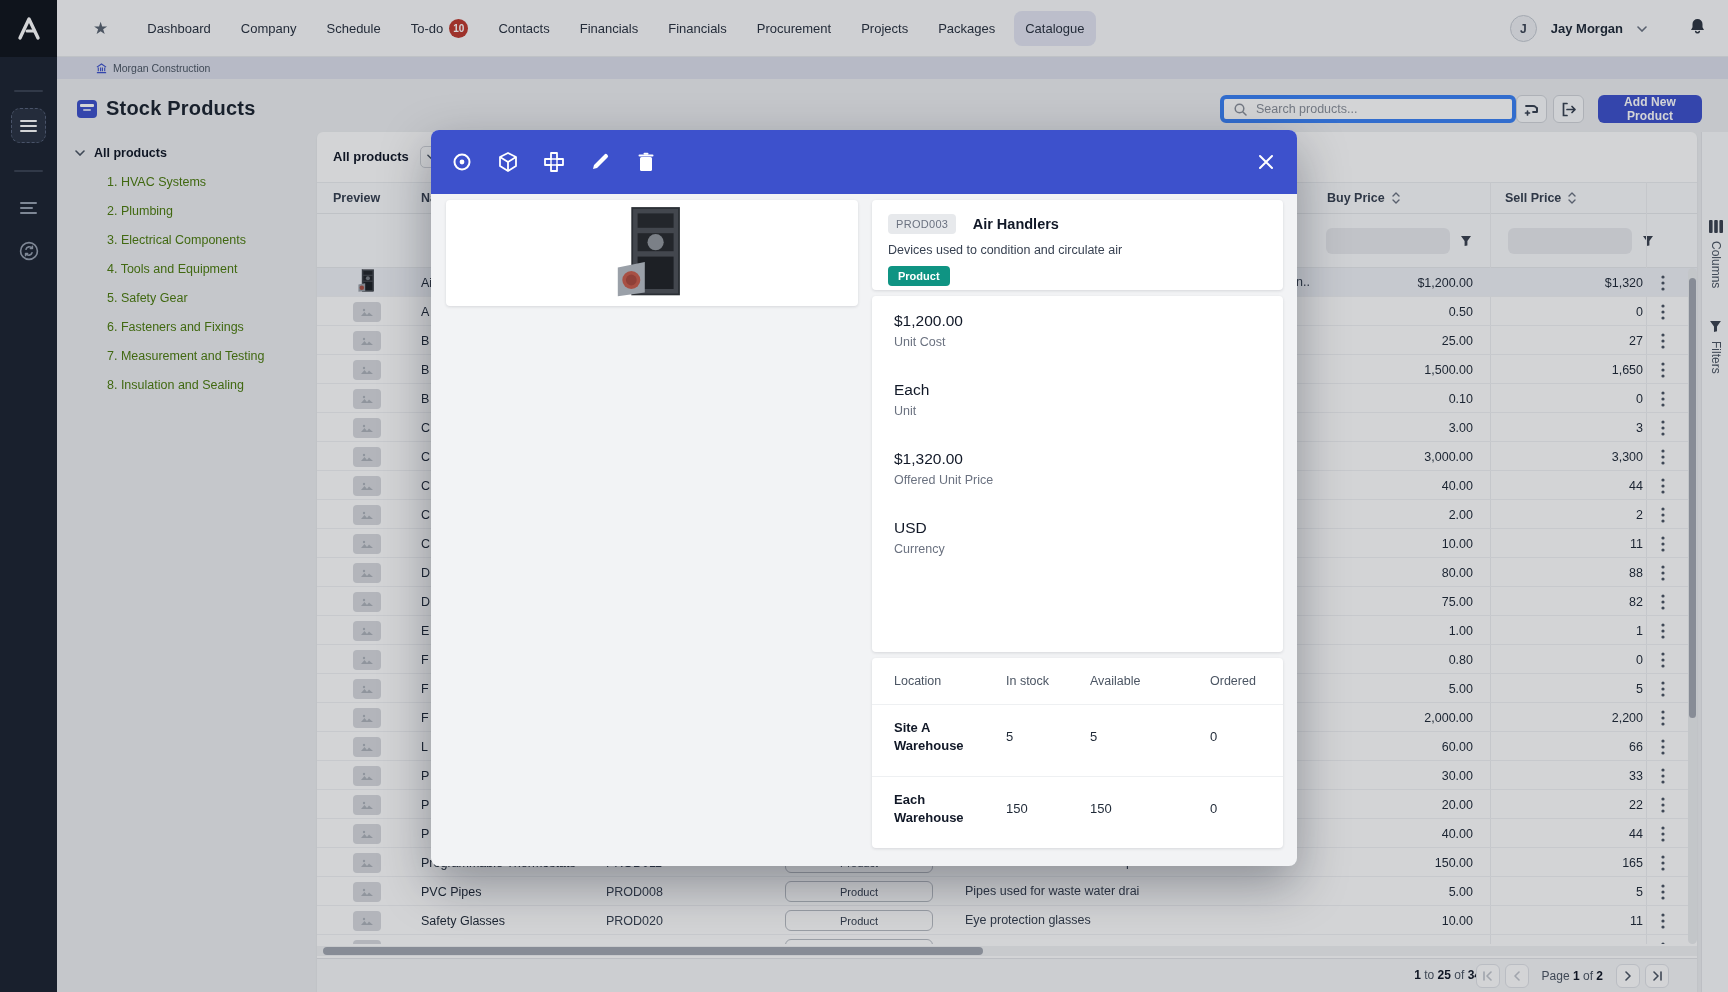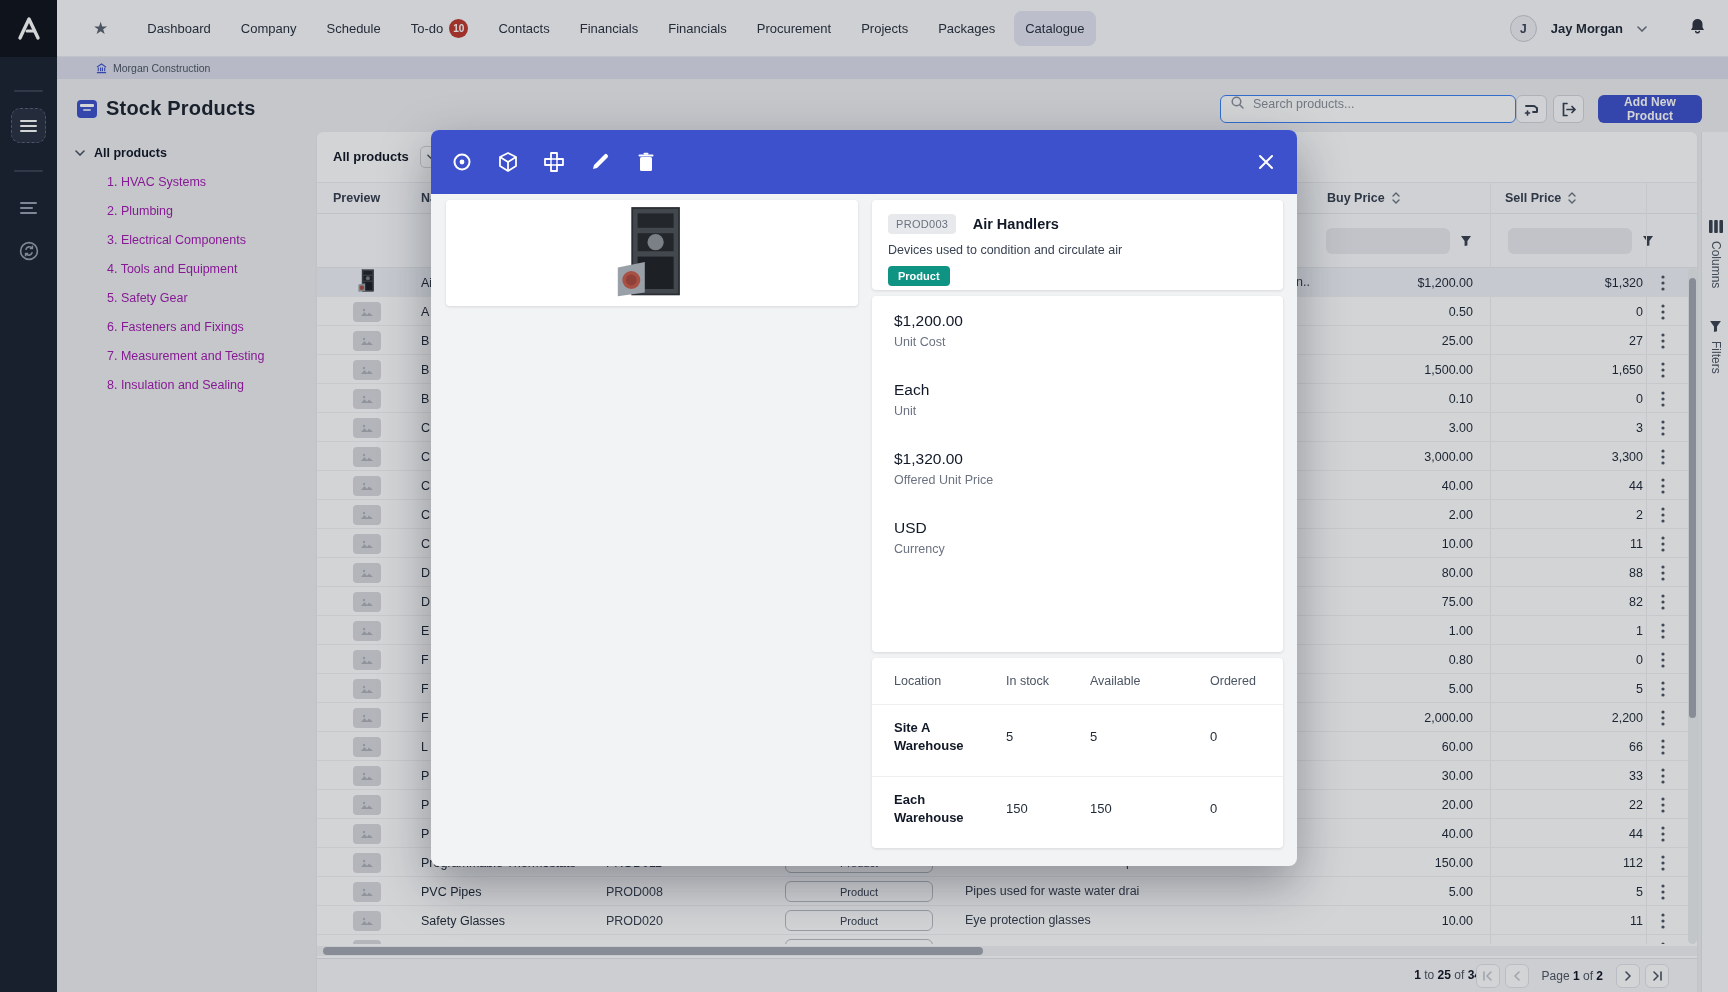--- a/index.html
+++ b/index.html
@@ -31,31 +31,31 @@
   
   .crumbbar{left:57px;top:57px;width:1671px;height:22px;background:#dde0ec;display:flex;z-index:4;}
   .crumb{margin-left:39px;display:flex;align-items:center;gap:6px;font-size:10.5px;color:#4b5563;}
 
   
   .page-title{left:77px;top:97px;display:flex;align-items:center;gap:9px;z-index:3;}
   .title-text{font-size:20px;font-weight:700;color:#1c2430;letter-spacing:.2px;}
   .title-icon{width:20px;height:18px;background:#3d51cc;border-radius:4px;position:relative;}
   .title-icon:before{content:"";position:absolute;left:3px;top:4px;right:3px;height:3px;background:#fff;border-radius:1px;}
   .title-icon:after{content:"";position:absolute;left:6px;top:9px;right:6px;height:2px;background:#cfd5f5;border-radius:1px;}
-  .searchbox{left:1220px;top:95px;width:296px;height:28px;background:#fff;border:1px solid #3b82f6;border-radius:6px;display:flex;align-items:flex-start;z-index:3;}
+  .searchbox{left:1220px;top:95px;width:296px;height:28px;background:#fff;border:4px solid #3b82f6;border-radius:6px;display:flex;align-items:center;z-index:3;}
   .searchbox svg{margin:0 7px 0 10px;}
   .searchbox input{border:0;outline:0;background:transparent;font-size:12.5px;color:#374151;width:230px;font-family:inherit;}
   .searchbox input::placeholder{color:#8b919b;}
   .icon-btn{top:95px;width:31px;height:28px;background:#fbfcfd;border:1px solid #d2d5da;border-radius:6px;display:flex;align-items:center;justify-content:center;color:#374151;z-index:3;}
   .add-btn{left:1598px;top:95px;width:104px;height:28px;background:#3d51cc;color:#fff;border:0;border-radius:6px;font-size:12px;font-weight:700;font-family:inherit;z-index:3;display:flex;align-items:center;justify-content:center;letter-spacing:.1px;}
 
   
   .tree{left:57px;top:138px;width:260px;z-index:2;}
   .tree-root{display:flex;align-items:center;gap:9px;padding:8px 0 8px 18px;font-size:12.5px;font-weight:700;color:#111827;}
-  .tree-item{padding:8px 0 8px 50px;font-size:12.5px;color:#a21caf;cursor:pointer;line-height:13px;}
+  .tree-item{padding:8px 0 8px 50px;font-size:12.5px;color:#4d7c0f;cursor:pointer;line-height:13px;}
 
   
   .card{left:317px;top:132px;width:1380px;height:860px;background:#fff;border-radius:6px 6px 0 0;box-shadow:0 1px 2px rgba(20,25,40,.08);z-index:2;}
   .scope-row{position:absolute;left:0;top:0;width:100%;height:50px;}
   .scope-label{position:absolute;left:16px;top:17px;font-size:13px;font-weight:700;color:#111827;}
   .scope-dd{position:absolute;left:103px;top:14px;width:22px;height:22px;border:1px solid #d3d6db;border-radius:5px;display:flex;align-items:center;justify-content:center;color:#4b5563;background:#fff;}
   .thead{position:absolute;left:0;top:50px;width:100%;height:32px;background:#fbfcfd;border-top:1px solid #eceef1;border-bottom:1px solid #e7e9ec;}
   .th{position:absolute;top:8px;font-size:12.5px;font-weight:700;color:#374151;display:flex;align-items:center;gap:7px;}
   .tfilter{position:absolute;left:0;top:82px;width:100%;height:54px;background:#fbfcfd;border-bottom:1px solid #e7e9ec;}
   .filter-input{position:absolute;top:14px;height:26px;background:#e9ebee;border-radius:6px;}
@@ -876,21 +876,21 @@
             </span>
 
           </span>
           <span class="cell c-name">Programmable Thermostats</span>
           <span class="cell c-code">PROD011</span>
           <span class="cell c-type">
             <span class="badge-pill">Product</span>
           </span>
           <span class="cell c-desc">Devices to control HVAC temper</span>
           <span class="cell c-buy">150.00</span>
-          <span class="cell c-sell">112</span>
+          <span class="cell c-sell">165</span>
           <span class="cell c-menu">
             <svg width="4" height="16" viewBox="0 0 4 16" fill="none">
               <circle cx="2" cy="2" r="1.6" fill="#4b5563"></circle>
               <circle cx="2" cy="8" r="1.6" fill="#4b5563"></circle>
               <circle cx="2" cy="14" r="1.6" fill="#4b5563"></circle>
             </svg>
           </span>
         </div>
 
         <div class="t-row">

